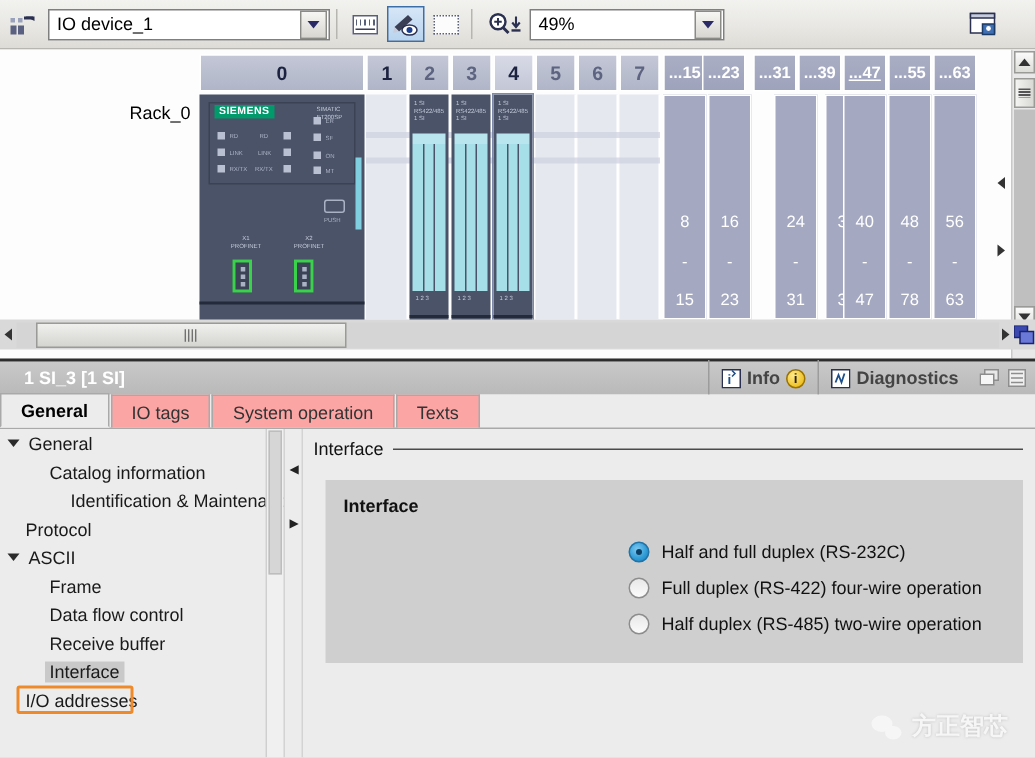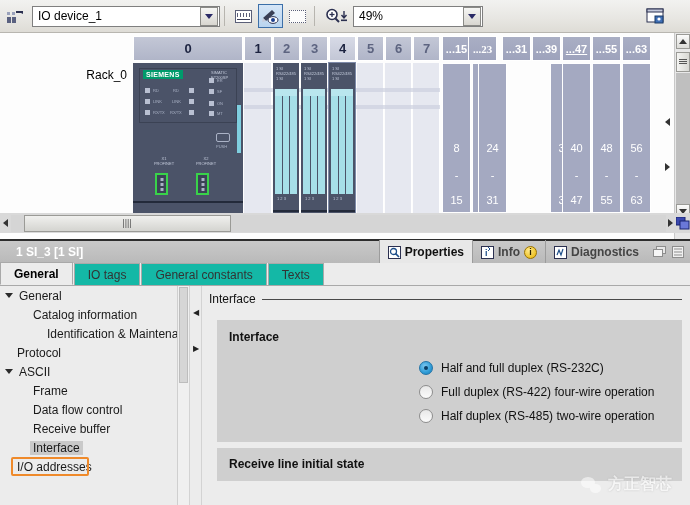--- a/index.html
+++ b/index.html
@@ -180,21 +180,21 @@
   .pb-icons { display: flex; align-items: center; gap: 5px; padding: 0 6px; }
 
   
   .tabstrip {
     position: absolute; left: 0; top: 263px; width: 690px; height: 23px;
     background: #ececec; border-bottom: 1px solid #a9a9a9;
     display: flex; align-items: flex-end;
   }
   .tab {
     height: 22px; padding: 0 13px; display: flex; align-items: center;
-    font-size: 12px; color: #333; background: #14b8a6;
+    font-size: 12px; color: #333; background: #fca5a5;
     border: 1px solid #a9a9a9; border-bottom: none; margin-right: 1px;
   }
   .tab.active {
     background: #ececec; color: #000; font-weight: bold;
     border-bottom: 1px solid #ececec; height: 23px;
   }
 
   
   .content {
     position: absolute; left: 0; top: 286px; width: 690px; height: 219px;
@@ -359,21 +359,21 @@
       <div class="slot-hdr" style="left:133px; width:110px;">0</div>
       <div class="slot-hdr" style="left:244px; width:28px;">1</div>
       <div class="slot-hdr dim" style="left:273px; width:27px;">2</div>
       <div class="slot-hdr dim" style="left:301px; width:27px;">3</div>
       <div class="slot-hdr" style="left:329px; width:27px; background:linear-gradient(to bottom,#d7dae6,#c3c7d6);">4</div>
       <div class="slot-hdr dim" style="left:357px; width:27px;">5</div>
       <div class="slot-hdr dim" style="left:385px; width:27px;">6</div>
       <div class="slot-hdr dim" style="left:413px; width:27px;">7</div>
 
       <div class="slot-hdr range" style="left:442px; width:29px;">...15</div>
-      <div class="slot-hdr range" style="left:468px; width:29px;font-family:Liberation Serif, serif;">...23</div>
+      <div class="slot-hdr range" style="left:468px; width:29px;">...23</div>
       <div class="slot-hdr range" style="left:502px; width:29px;">...31</div>
       <div class="slot-hdr range" style="left:532px; width:29px;">...39</div>
       <div class="slot-hdr range" style="left:562px; width:29px;text-decoration:underline;">...47</div>
       <div class="slot-hdr range" style="left:592px; width:29px;">...55</div>
       <div class="slot-hdr range" style="left:622px; width:29px;">...63</div>
 
       <div class="rack-label" style="left:55px; top:35px; width:72px;">Rack_0</div>
 
       <div class="slot-body empty" style="left:244px; top:30px; width:28px; height:150px;"></div>
       <div class="slot-body empty" style="left:357px; top:30px; width:27px; height:150px;"></div>
@@ -386,39 +386,39 @@
       <div class="slot-body exp" style="left:442px; top:30px; width:29px; height:150px;">
         <div class="exp-num" style="top:78px">8</div>
         <div class="exp-num" style="top:105px">-</div>
         <div class="exp-num" style="top:130px">15</div>
       </div>
       <div class="slot-body exp" style="left:472px; top:30px; width:29px; height:150px;">
         <div class="exp-num" style="top:78px">16</div>
         <div class="exp-num" style="top:105px">-</div>
         <div class="exp-num" style="top:130px">23</div>
       </div>
-      <div class="slot-body exp" style="left:478px; top:30px; width:29px; height:150px;">
+      <div class="slot-body exp" style="left:516px; top:30px; width:29px; height:150px;">
         <div class="exp-num" style="top:78px">24</div>
         <div class="exp-num" style="top:105px">-</div>
         <div class="exp-num" style="top:130px">31</div>
       </div>
       <div class="slot-body exp" style="left:550px; top:30px; width:29px; height:150px;">
         <div class="exp-num" style="top:78px">32</div>
         <div class="exp-num" style="top:105px">-</div>
         <div class="exp-num" style="top:130px">39</div>
       </div>
       <div class="slot-body exp" style="left:562px; top:30px; width:29px; height:150px;">
         <div class="exp-num" style="top:78px">40</div>
         <div class="exp-num" style="top:105px">-</div>
         <div class="exp-num" style="top:130px">47</div>
       </div>
       <div class="slot-body exp" style="left:592px; top:30px; width:29px; height:150px;">
         <div class="exp-num" style="top:78px">48</div>
         <div class="exp-num" style="top:105px">-</div>
-        <div class="exp-num" style="top:130px">55</div>
+        <div class="exp-num" style="top:130px">78</div>
       </div>
       <div class="slot-body exp" style="left:622px; top:30px; width:29px; height:150px;">
         <div class="exp-num" style="top:78px">56</div>
         <div class="exp-num" style="top:105px">-</div>
         <div class="exp-num" style="top:130px">63</div>
       </div>
 
       <div class="mod-cpu" style="left:133px; top:30px; width:110px; height:155px;">
         <div class="mod-head" style="left:6px; top:5px; width:98px; height:55px;"></div>
         <div class="siemens-tag" style="left:10px; top:7px;">SIEMENS</div>
@@ -559,28 +559,20 @@
     <div style="width:16px;height:16px;display:flex;align-items:center;justify-content:center;">
       <svg width="14" height="13" viewBox="0 0 14 13">
         <rect x="0" y="0" width="9" height="8" fill="#3a48b0" stroke="#1b2470"></rect>
         <rect x="4" y="4" width="9" height="8" fill="#6a78d8" stroke="#1b2470"></rect>
       </svg>
     </div>
   </div>
 
   <div class="propbar">
     <div class="title">1 SI_3 [1 SI]</div>
-    <div class="ptab active">
-      <svg width="13" height="13" viewBox="0 0 13 13">
-        <rect x="0.5" y="0.5" width="12" height="12" fill="#fff" stroke="#2b3050"></rect>
-        <circle cx="5.5" cy="5.5" r="3" fill="none" stroke="#1e4f8a" stroke-width="1.3"></circle>
-        <line x1="7.6" y1="7.6" x2="11" y2="11" stroke="#1e4f8a" stroke-width="1.6"></line>
-      </svg>
-      <span>Properties</span>
-    </div>
     <div class="ptab">
       <svg width="13" height="13" viewBox="0 0 13 13">
         <rect x="0.5" y="0.5" width="12" height="12" fill="#fff" stroke="#2b3050"></rect>
         <text x="4" y="10" font-size="9" fill="#1e4f8a" font-family="Liberation Sans">i</text>
         <path d="M7 1 L9 3 L7 5" fill="none" stroke="#1e4f8a"></path>
       </svg>
       <span>Info</span>
       <span class="info-badge">i</span>
     </div>
     <div class="ptab">
@@ -600,21 +592,21 @@
         <line x1="2" y1="3" x2="10" y2="3" stroke="#8d8d8d"></line>
         <line x1="2" y1="6" x2="10" y2="6" stroke="#8d8d8d"></line>
         <line x1="2" y1="9" x2="10" y2="9" stroke="#8d8d8d"></line>
       </svg>
     </div>
   </div>
 
   <div class="tabstrip">
     <div class="tab active">General</div>
     <div class="tab">IO tags</div>
-    <div class="tab">General constants</div>
+    <div class="tab">System operation</div>
     <div class="tab">Texts</div>
   </div>
 
   <div class="content">
 
     <div class="navtree">
       <div class="nav-item" style="padding-left:2px;">
         <span class="twisty">
             <i class="tw-down"></i>
           </span>
@@ -679,23 +671,20 @@
             <span class="radio"></span>
             <span class="radio-label">Full duplex (RS-422) four-wire operation</span>
           </div>
           <div class="radio-row">
             <span class="radio"></span>
             <span class="radio-label">Half duplex (RS-485) two-wire operation</span>
           </div>
         </div>
       </div>
 
-      <div class="group2">
-        <div class="group-title">Receive line initial state</div>
-      </div>
     </div>
   </div>
 
   <div class="watermark">
     <div class="wm-logo">
       <div class="wm-b1"></div>
         <div class="wm-b2"></div>
     </div>
     <div class="wm-text">方正智芯</div>
   </div>

